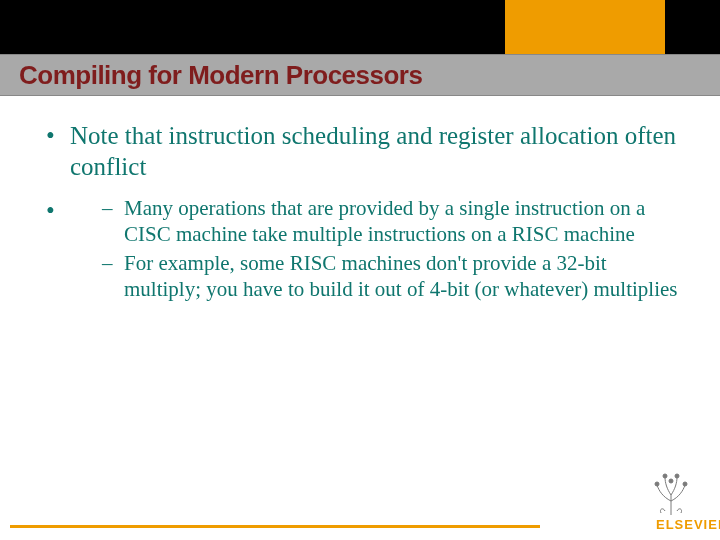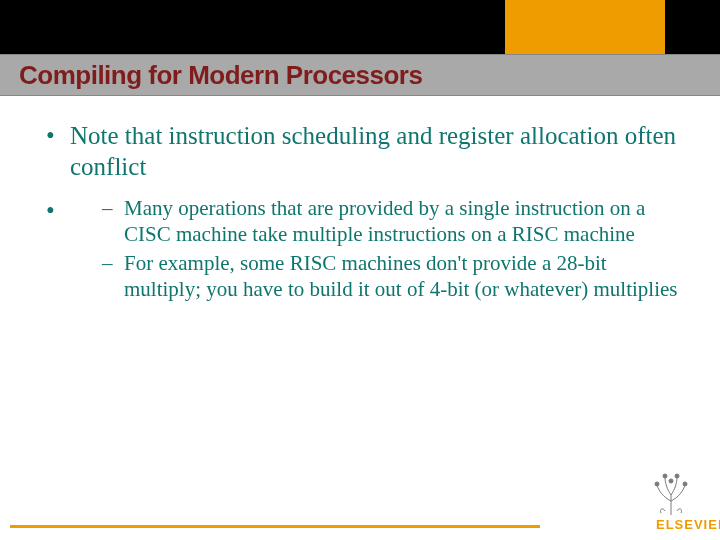--- a/index.html
+++ b/index.html
@@ -137,21 +137,21 @@
   <ul class="main">
     <li>
       <span>Note that instruction scheduling and register allocation often conflict</span>
     </li>
     <li>
       <ul class="sub">
         <li>
           <span>Many operations that are provided by a single instruction on a CISC machine take multiple instructions on a RISC machine</span>
         </li>
         <li>
-          <span>For example, some RISC machines don't provide a 28-bit multiply; you have to build it out of 4-bit (or whatever) multiplies</span>
+          <span>For example, some RISC machines don't provide a 32-bit multiply; you have to build it out of 4-bit (or whatever) multiplies</span>
         </li>
       </ul>
     </li>
   </ul>
 </div>
 
 <div class="footer-line"></div>
 
 <div class="logo">
   <div class="tree">

